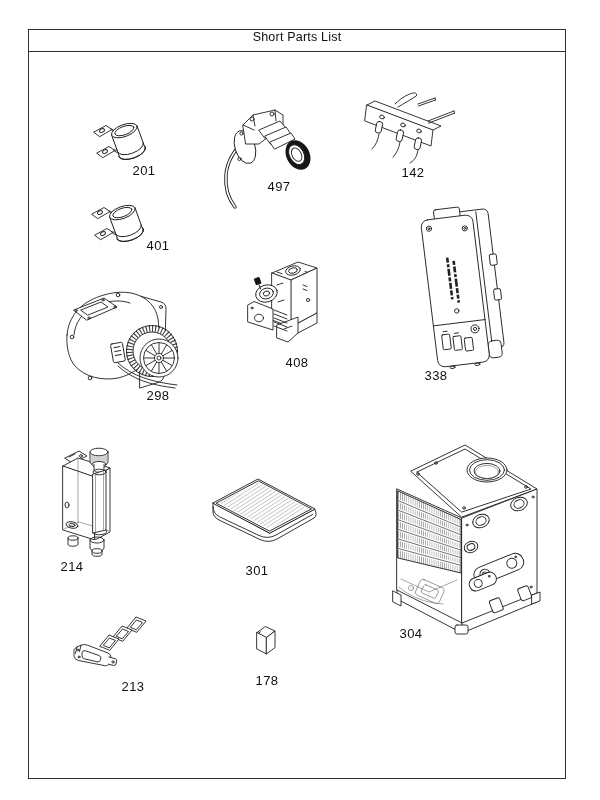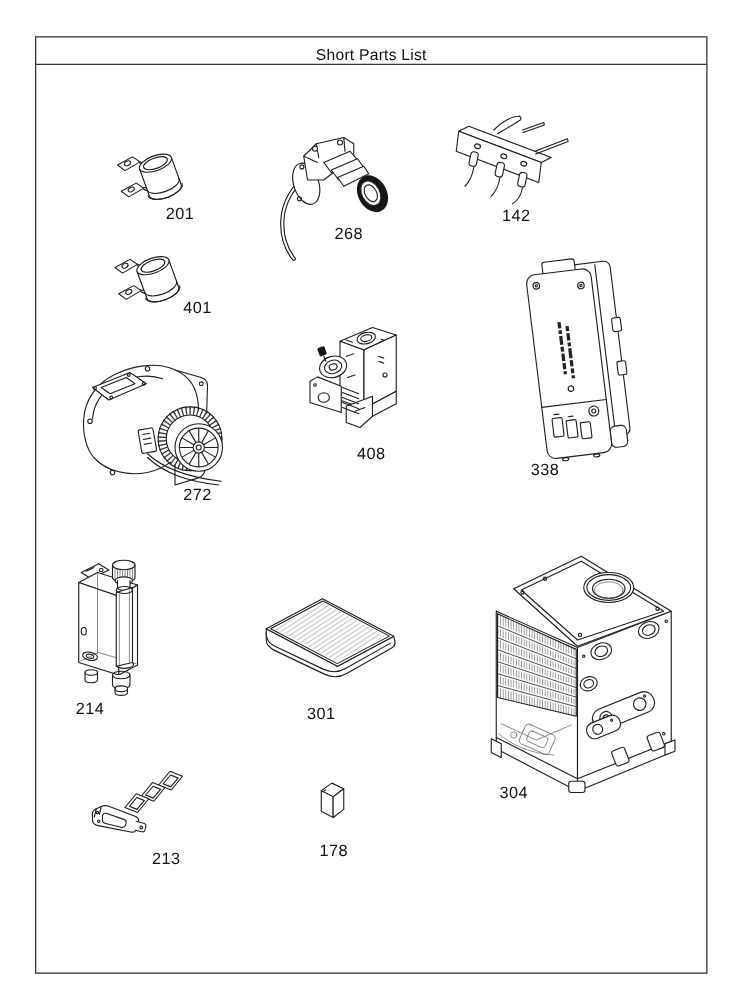--- a/index.html
+++ b/index.html
@@ -1,21 +1,21 @@
 <!DOCTYPE html>
 <html><head>
 <meta charset="utf-8">
 <style>
   html,body { margin:0; padding:0; background:#fff; }
   .canvas { position:relative; width:600px; height:800px; background:#fff;
             font-family:"Liberation Sans", sans-serif; overflow:hidden; }
   .frame { position:absolute; left:28px; top:29px; width:538px; height:750px;
            border:1.5px solid #2f2f2f; box-sizing:border-box; background:#fff; }
   .titlebar { height:21px; border-bottom:1.5px solid #2f2f2f; display:flex;
-              align-items:flex-end; justify-content:center; }
+              align-items:flex-start; justify-content:center; }
   .title-text { font-size:12.5px; color:#101010; letter-spacing:0.2px; }
   svg.part { position:absolute; overflow:visible; }
   .plabel { position:absolute; width:40px; text-align:center; font-size:13px;
             color:#101010; letter-spacing:0.4px; }
   .s { fill:none; stroke:#1f1f1f; stroke-width:0.9; stroke-linecap:round; stroke-linejoin:round; }
   .w { fill:#ffffff; stroke:#1f1f1f; stroke-width:0.9; stroke-linecap:round; stroke-linejoin:round; }
   .thin { fill:none; stroke:#5a5a5a; stroke-width:0.55; stroke-linecap:round; stroke-linejoin:round; }
   .blk { fill:#161616; stroke:none; }
 </style>
 </head>
@@ -84,21 +84,21 @@
     <polygon class="w" points="46,27 67,18 73,25 52,35"></polygon>
     <polygon class="w" points="52,33 73,24 78,31 58,41"></polygon>
     <polygon class="w" points="57,39 78,30 82,36 62,46"></polygon>
     <g transform="rotate(-28 85 52)">
       <ellipse cx="85" cy="52" rx="11.5" ry="15.5" fill="#161616"></ellipse>
       <ellipse cx="84" cy="51" rx="7.2" ry="10.5" fill="#ffffff"></ellipse>
       <ellipse class="s" cx="84" cy="51" rx="7.2" ry="10.5"></ellipse>
       <ellipse class="s" cx="84" cy="51" rx="4.6" ry="7.2"></ellipse>
     </g>
   </svg>
-  <div class="plabel" style="left:259px;top:179px">268</div>
+  <div class="plabel" style="left:259px;top:179px">497</div>
 
   <svg class="part" style="left:358px;top:90px" width="100" height="80" viewBox="0 0 100 80">
     <path class="s" d="M60,14 L77,8 M60.5,16 L77.5,10 M77,8 L77.5,10"></path>
     <path class="s" d="M37,14 C44,7 52,3 56.5,3 A1.8,1.8 0 0 1 58.2,6 C53,9.5 46,13.5 40,17"></path>
     <polygon class="w" points="9,15 17,11 83,36 75,40"></polygon>
     <path class="s" d="M70,31 L96,21 M70.5,33.2 L96.5,23.2 M96,21 L96.5,23.2"></path>
     <polygon class="w" points="9,15 75,40 73,56 7,31"></polygon>
     <ellipse class="s" cx="24" cy="27" rx="2.4" ry="1.8" transform="rotate(20 24 27)"></ellipse>
     <ellipse class="s" cx="45" cy="35" rx="2.4" ry="1.8" transform="rotate(20 45 35)"></ellipse>
     <ellipse class="s" cx="61" cy="41" rx="2.4" ry="1.8" transform="rotate(20 61 41)"></ellipse>
@@ -140,21 +140,21 @@
     <path class="s" d="M103.5,75 L114,75 M102.9,77.3 L112,82.5 M101.3,78.9 L106.5,88 M99,79.5 L99,90 M96.8,78.9 L91.5,88 M95.1,77.3 L86,82.5 M94.5,75 L84,75 M95.1,72.8 L86,67.5 M96.8,71.1 L91.5,62 M99,70.5 L99,60 M101.3,71.1 L106.5,62 M102.9,72.8 L112,67.5"></path>
     <circle class="w" cx="99" cy="75" r="4.5"></circle>
     <circle class="s" cx="99" cy="75" r="2"></circle>
     <polygon class="w" points="14,27 44,15 57,24 27,37"></polygon>
     <polygon class="s" points="21,27 41,19 48,24 28,32"></polygon>
     <circle class="s" cx="16" cy="27.5" r="1.1"></circle>
     <circle class="s" cx="43" cy="17" r="1.1"></circle>
     <circle class="s" cx="55" cy="24" r="1.1"></circle>
     <circle class="s" cx="29" cy="35" r="1.1"></circle>
   </svg>
-  <div class="plabel" style="left:138px;top:388px">272</div>
+  <div class="plabel" style="left:138px;top:388px">298</div>
 
   <svg class="part" style="left:246px;top:253px" width="84" height="100" viewBox="0 0 84 100">
     <polygon class="w" points="26,20 52,9 71,15 45,27"></polygon>
     <ellipse class="w" cx="47" cy="17.5" rx="7.5" ry="4.5" transform="rotate(-14 47 17.5)"></ellipse>
     <ellipse class="s" cx="47" cy="17.5" rx="4.5" ry="2.6" transform="rotate(-14 47 17.5)"></ellipse>
     <path class="s" d="M59,18.5 l6,2 M58,20.5 l6,2 M31,19 l5,1.8"></path>
     <polygon class="w" points="45,27 71,15 71,60 45,74"></polygon>
     <path class="s" d="M57,32 l4,1.5 M57,36 l4,1.5"></path>
     <circle class="s" cx="62" cy="47" r="1.6"></circle>
     <polygon class="w" points="26,20 45,27 45,74 26,67"></polygon>

